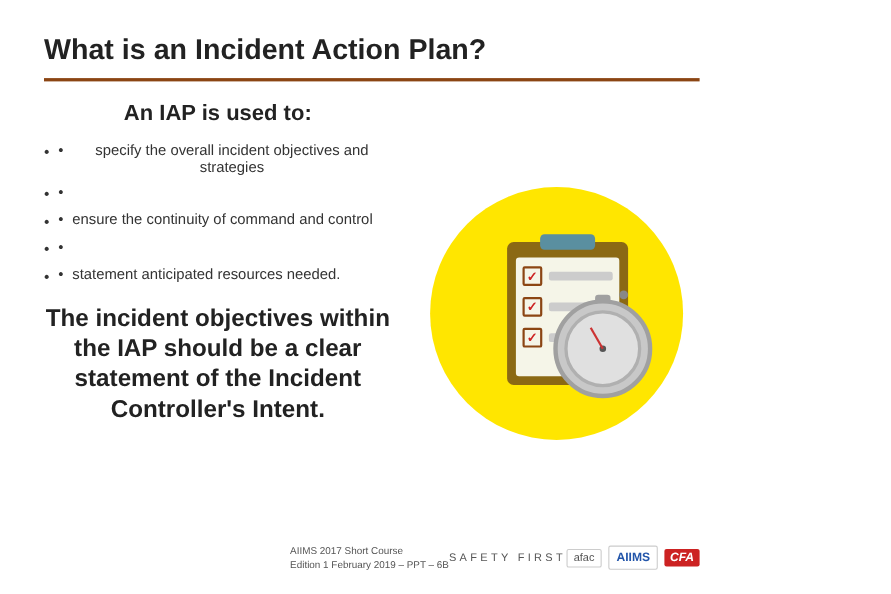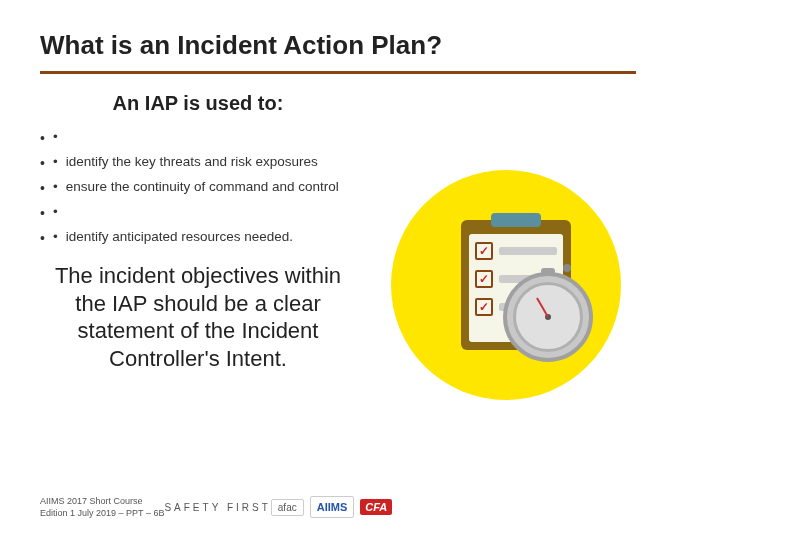--- a/index.html
+++ b/index.html
@@ -69,21 +69,21 @@
     .bullet-list li::before {
       content: "•";
       margin-right: 8px;
       font-size: 14px;
       flex-shrink: 0;
       margin-top: 1px;
     }
 
     .bottom-statement {
       font-size: 22px;
-      font-weight: normal;
+      font-weight: bold;
       color: #222;
       line-height: 1.25;
       margin-top: 4px;
     }
 
     .right-content {
       width: 260px;
       display: flex;
       align-items: center;
       justify-content: center;
@@ -224,21 +224,21 @@
       border-radius: 50%;
       position: absolute;
       top: -12px;
       right: 18px;
     }
 
     
     .footer {
       display: flex;
       align-items: center;
-      justify-content: flex-start;
+      justify-content: flex-end;
       margin-top: 10px;
       padding-top: 6px;
     }
 
     .footer-left {
       font-size: 9px;
       color: #555;
       line-height: 1.4;
     }
 
@@ -293,35 +293,35 @@
   <div class="divider"></div>
 
   <div class="content-area">
 
     <div class="left-content">
       <div class="iap-subtitle">An IAP is used to:</div>
 
       <ul class="bullet-list">
         <li style="list-style: none; display: flex; align-items: flex-start;">
           <span style="margin-right:8px;">•</span>
-        </li>
-        <li style="list-style: none; display: flex; align-items: flex-start;">
-          <span style="margin-right:8px;">•</span>
-          <span>identify the key threats and risk exposures</span>
+          <span>specify the overall incident objectives and strategies</span>
+        </li>
+        <li style="list-style: none; display: flex; align-items: flex-start;">
+          <span style="margin-right:8px;">•</span>
         </li>
         <li style="list-style: none; display: flex; align-items: flex-start;">
           <span style="margin-right:8px;">•</span>
           <span>ensure the continuity of command and control</span>
         </li>
         <li style="list-style: none; display: flex; align-items: flex-start;">
           <span style="margin-right:8px;">•</span>
         </li>
         <li style="list-style: none; display: flex; align-items: flex-start;">
           <span style="margin-right:8px;">•</span>
-          <span>identify anticipated resources needed.</span>
+          <span>statement anticipated resources needed.</span>
         </li>
       </ul>
 
       <div class="bottom-statement">The incident objectives within the IAP should be a clear statement of the Incident Controller's Intent.</div>
     </div>
 
     <div class="right-content">
       <div class="illustration-circle">
 
         <div class="clipboard">
@@ -353,21 +353,21 @@
           </div>
         </div>
       </div>
     </div>
 
   </div>
 
   <div class="footer">
     <div class="footer-left">
       <div>AIIMS 2017 Short Course</div>
-      <div>Edition 1 July 2019 – PPT – 6B</div>
+      <div>Edition 1 February 2019 – PPT – 6B</div>
     </div>
     <div class="footer-center">SAFETY FIRST</div>
     <div class="logos-group">
       <span class="afac-logo">afac</span>
       <span class="aiims-logo">AIIMS</span>
       <span class="cfa-logo">CFA</span>
     </div>
   </div>
 
 </div>

